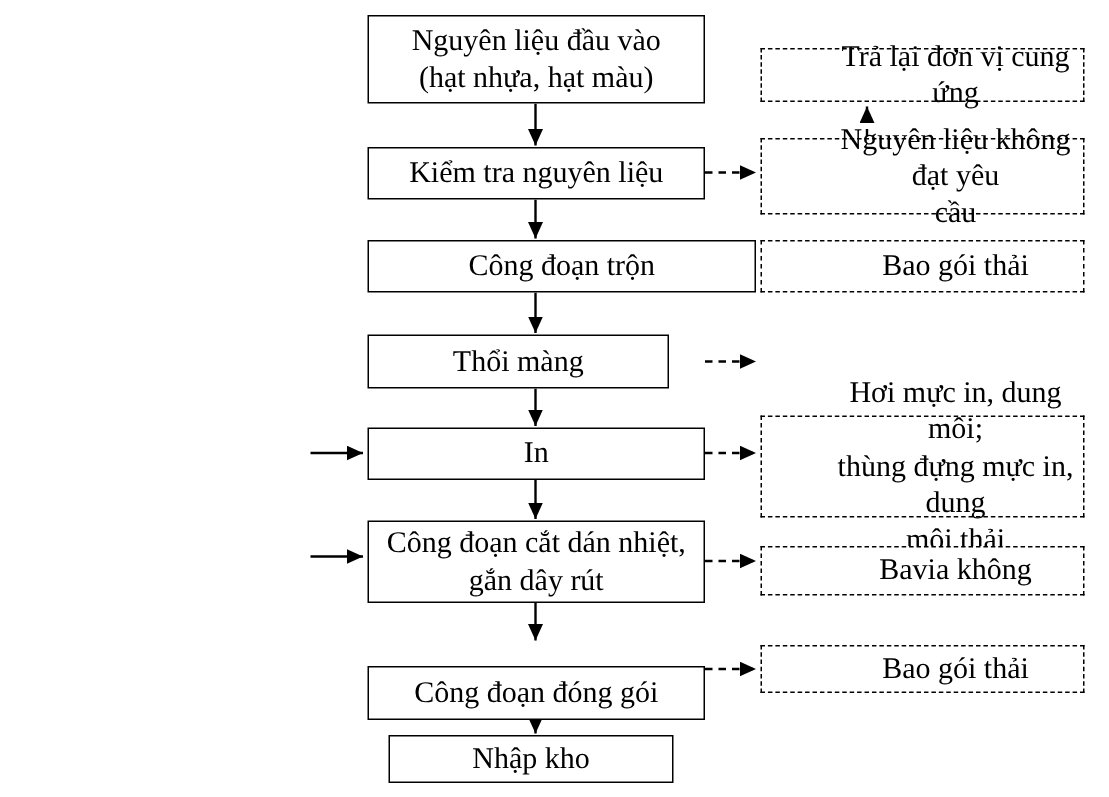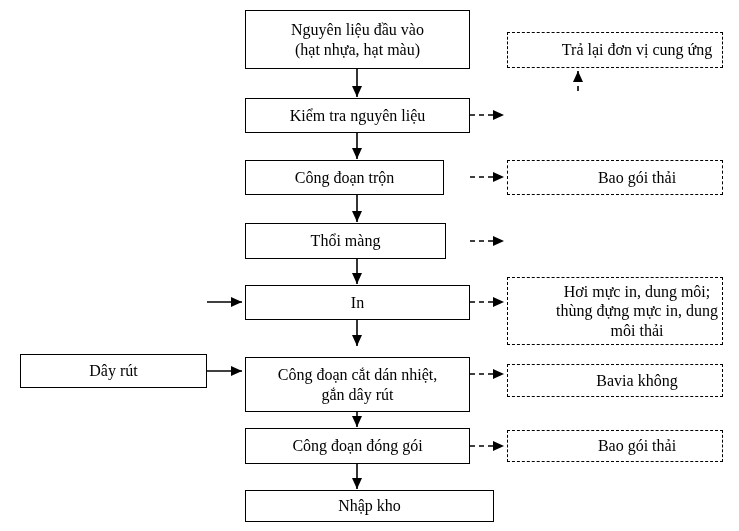--- a/index.html
+++ b/index.html
@@ -11,21 +11,21 @@
     color:#000000;
     overflow:hidden;
   }
   .arrows{position:absolute;left:0;top:0;width:739px;height:531px;}
   .box{
     position:absolute;
     box-sizing:border-box;
     display:flex;align-items:center;justify-content:center;
     text-align:center;
     background:#ffffff;
-    font-size:16px;line-height:1.22;
+    font-size:20px;line-height:1.22;
     padding:1px 4px;
   }
   .solid{border:1.6px solid #000000;}
   .dashed{border:1.6px dashed #000000;padding-left:48px;}
   .lbl{white-space:pre-line;}
 </style>
 </head>
 <body>
 
 <div class="canvas">
@@ -63,46 +63,47 @@
     </g>
   </svg>
 
   <div class="box solid" style="left:245px;top:10px;width:225px;height:59px">
     <span class="lbl">Nguyên liệu đầu vào
 (hạt nhựa, hạt màu)</span>
   </div>
   <div class="box solid" style="left:245px;top:98px;width:225px;height:35px">
     <span class="lbl">Kiểm tra nguyên liệu</span>
   </div>
-  <div class="box solid" style="left:245px;top:160px;width:199px;height:35px">
+  <div class="box solid" style="left:245px;top:160px;width:259px;height:35px">
     <span class="lbl">Công đoạn trộn</span>
   </div>
   <div class="box solid" style="left:245px;top:223px;width:201px;height:36px">
     <span class="lbl">Thổi màng</span>
   </div>
   <div class="box solid" style="left:245px;top:285px;width:225px;height:35px">
     <span class="lbl">In</span>
   </div>
-  <div class="box solid" style="left:245px;top:357px;width:225px;height:55px">
+  <div class="box solid" style="left:245px;top:347px;width:225px;height:55px">
     <span class="lbl">Công đoạn cắt dán nhiệt,
 gắn dây rút</span>
   </div>
-  <div class="box solid" style="left:245px;top:428px;width:225px;height:36px">
+  <div class="box solid" style="left:245px;top:444px;width:225px;height:36px">
     <span class="lbl">Công đoạn đóng gói</span>
   </div>
-  <div class="box solid" style="left:245px;top:490px;width:249px;height:32px">
+  <div class="box solid" style="left:259px;top:490px;width:190px;height:32px">
     <span class="lbl">Nhập kho</span>
   </div>
 
-  <div class="box solid" style="left:20px;top:354px;width:187px;height:34px">
-    <span class="lbl">Dây rút</span>
-  </div>
 
   <div class="box dashed" style="left:507px;top:32px;width:216px;height:36px">
     <span class="lbl">Trả lại đơn vị cung ứng</span>
+  </div>
+  <div class="box dashed" style="left:507px;top:92px;width:216px;height:51px">
+    <span class="lbl">Nguyên liệu không đạt yêu
+cầu</span>
   </div>
   <div class="box dashed" style="left:507px;top:160px;width:216px;height:35px">
     <span class="lbl">Bao gói thải</span>
   </div>
   <div class="box dashed" style="left:507px;top:277px;width:216px;height:68px">
     <span class="lbl">Hơi mực in, dung môi;
 thùng đựng mực in, dung
 môi thải</span>
   </div>
   <div class="box dashed" style="left:507px;top:364px;width:216px;height:33px">

